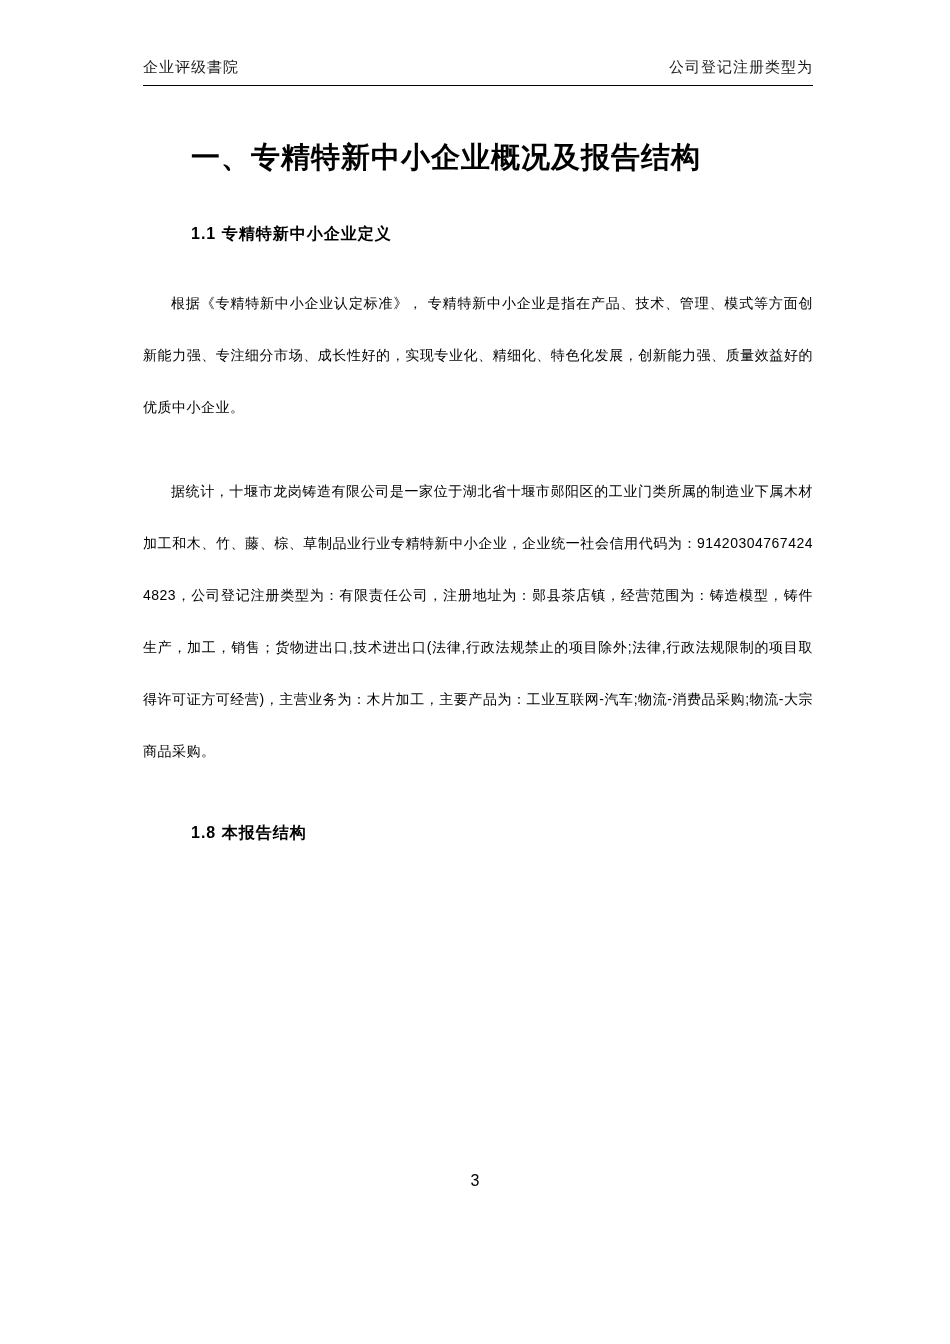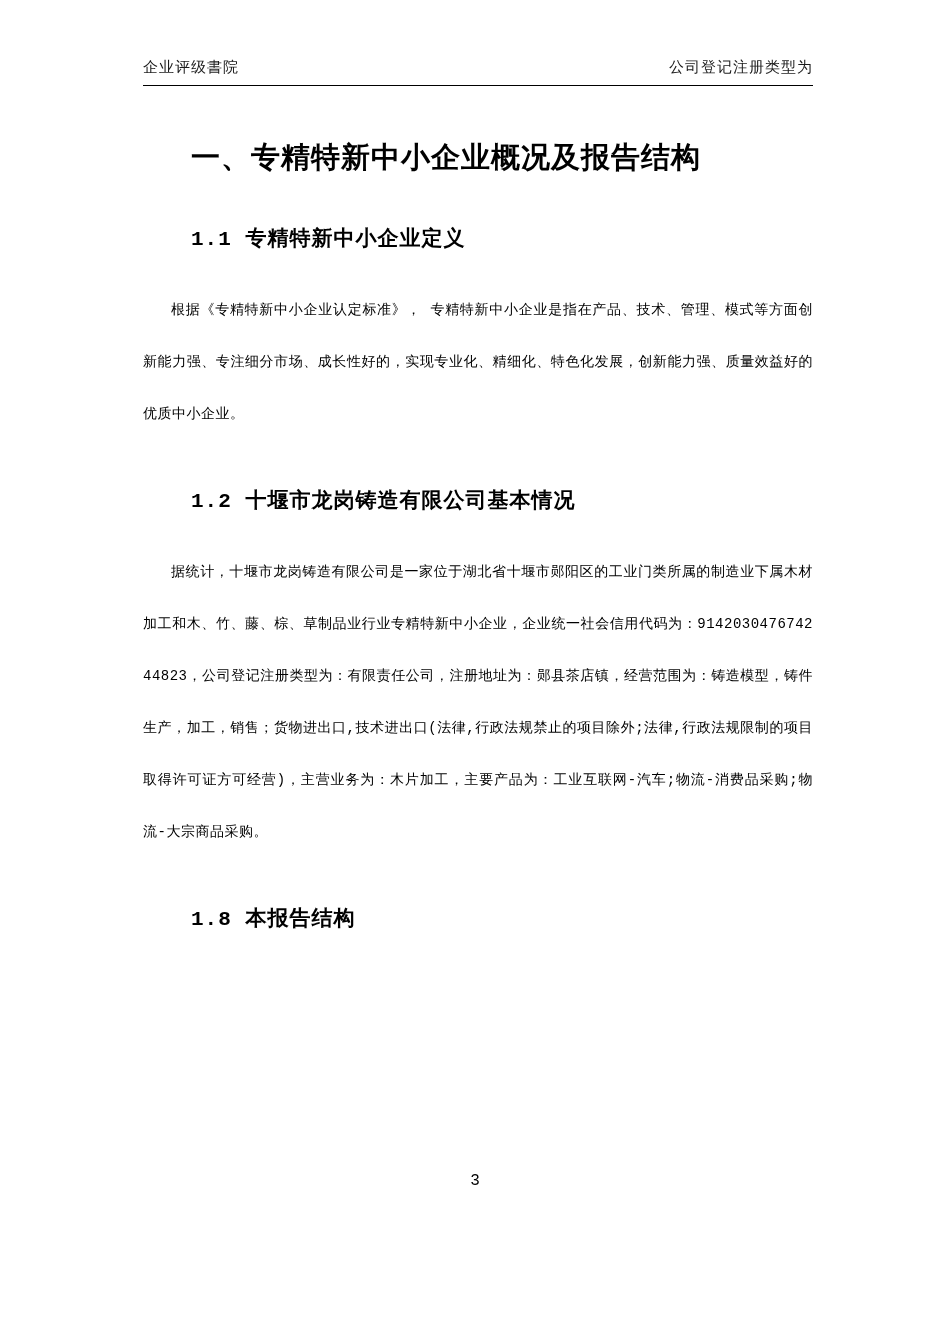--- a/index.html
+++ b/index.html
@@ -6,21 +6,21 @@
     margin: 0;
     padding: 0;
     background: #ffffff;
   }
   .page {
     position: relative;
     width: 950px;
     height: 1260px;
     margin: 0 auto;
     background: #ffffff;
-    font-family: Liberation Mono, monospace;
+    font-family: Liberation Sans, sans-serif;
     color: #000000;
     box-sizing: border-box;
     padding: 58px 137px 0 143px;
     overflow: hidden;
   }
   .doc-header {
     display: flex;
     justify-content: space-between;
     align-items: flex-end;
     font-size: 15px;
@@ -32,21 +32,21 @@
   .doc-header .hdr-right { letter-spacing: 1px; }
 
   .chapter-heading {
     margin: 52px 0 0 48px;
     font-size: 29px;
     font-weight: bold;
     letter-spacing: 1px;
   }
   .section-heading {
     margin: 46px 0 0 48px;
-    font-size: 21px;
+    font-size: 16px;
     font-weight: bold;
     letter-spacing: 1px;
   }
   .body-paragraph {
     margin: 32px 0 0 0;
     font-size: 14px;
     line-height: 52px;
     text-align: justify;
     text-indent: 2em;
     letter-spacing: 0.5px;
@@ -73,21 +73,20 @@
   </header>
 
   <main>
 
     <h1 class="chapter-heading">一、专精特新中小企业概况及报告结构</h1>
 
     <h2 class="section-heading">1.1 专精特新中小企业定义</h2>
 
     <p class="body-paragraph">根据《专精特新中小企业认定标准》， 专精特新中小企业是指在产品、技术、管理、模式等方面创新能力强、专注细分市场、成长性好的，实现专业化、精细化、特色化发展，创新能力强、质量效益好的优质中小企业。</p>
 
-    <h2 class="section-heading">1.2 十堰市龙岗铸造有限公司基本情况</h2>
 
     <p class="body-paragraph">据统计，十堰市龙岗铸造有限公司是一家位于湖北省十堰市郧阳区的工业门类所属的制造业下属木材加工和木、竹、藤、棕、草制品业行业专精特新中小企业，企业统一社会信用代码为：914203047674244823，公司登记注册类型为：有限责任公司，注册地址为：郧县茶店镇，经营范围为：铸造模型，铸件生产，加工，销售；货物进出口,技术进出口(法律,行政法规禁止的项目除外;法律,行政法规限制的项目取得许可证方可经营)，主营业务为：木片加工，主要产品为：工业互联网-汽车;物流-消费品采购;物流-大宗商品采购。</p>
 
     <h2 class="section-heading">1.8 本报告结构</h2>
 
 
   </main>
 
   <div class="page-number">3</div>
 

